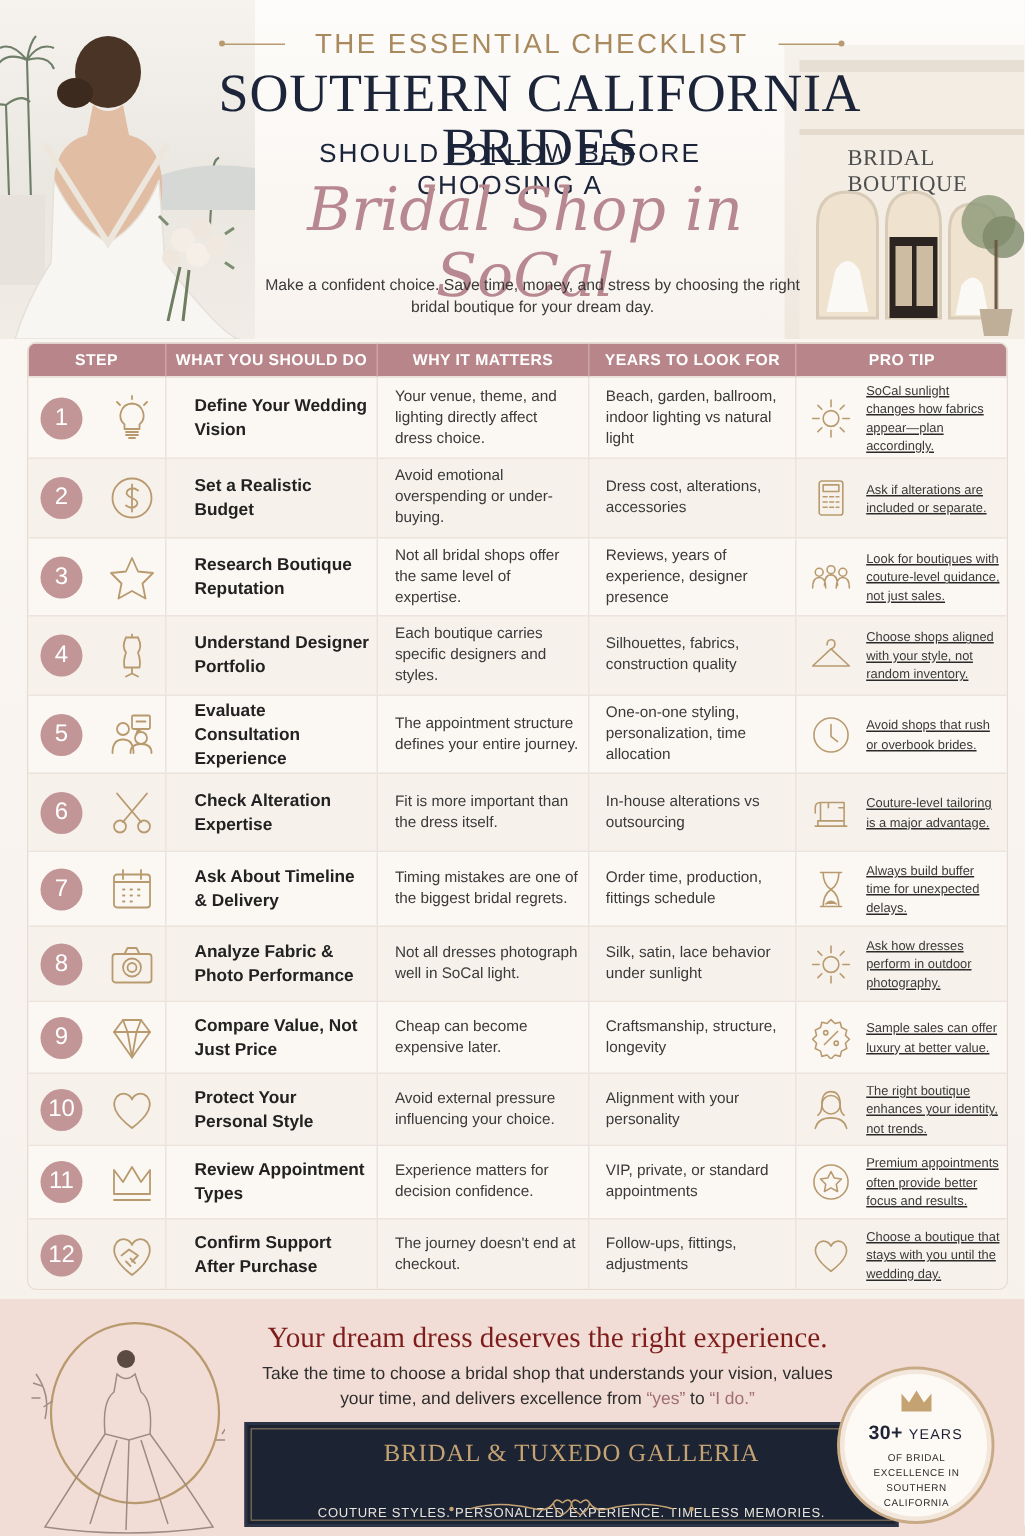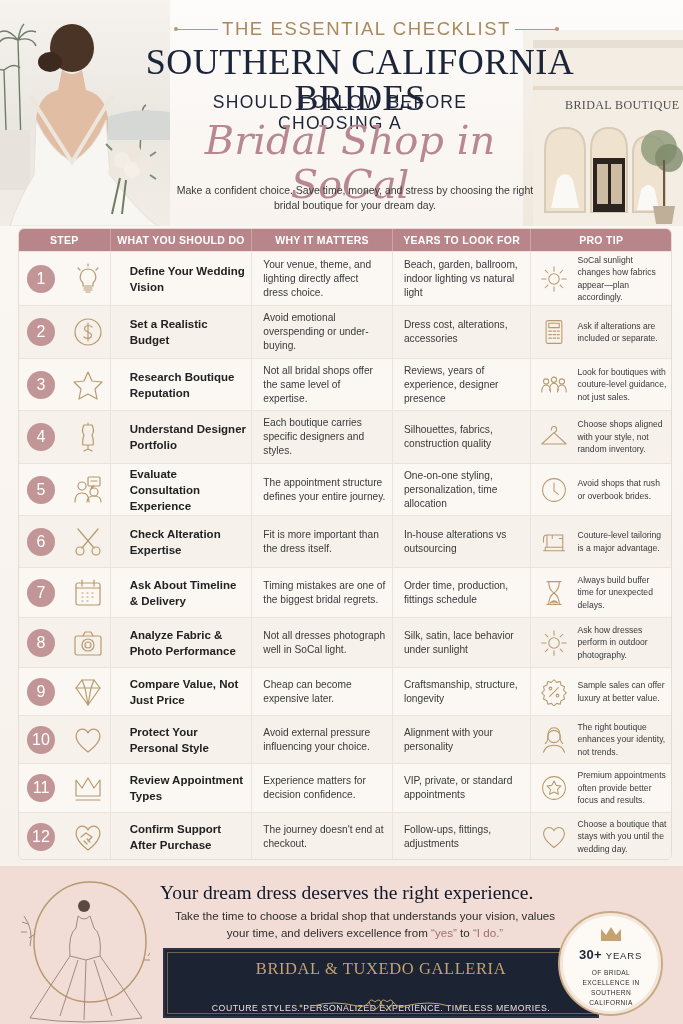--- a/index.html
+++ b/index.html
@@ -13,74 +13,74 @@
   .page { position: relative; width: 683px; height: 1024px; background: linear-gradient(#fbf8f4, #f6f0ea); }
 
   
   .hero { position: absolute; left: 0; top: 0; width: 683px; height: 226px; overflow: hidden;
     background: linear-gradient(180deg, #fdfcfa 0%, #f8f3ee 100%); }
   .hero-left { position: absolute; left: 0; top: 0; width: 170px; height: 226px;
     background: linear-gradient(180deg, #f6f3ef 0%, #eae6e0 55%, #f1ece6 100%); }
   .hero-right { position: absolute; right: 0; top: 30px; width: 160px; height: 196px;
     background: linear-gradient(180deg, #f5f1eb 0%, #efe8df 100%); }
 
-  .eyebrow-wrap { position: absolute; left: 176px; top: 18px; width: 360px; height: 22px;
-    display: flex; align-items: center; justify-content: space-between; gap: 4px; }
+  .eyebrow-wrap { position: absolute; left: 148px; top: 18px; width: 360px; height: 22px;
+    display: flex; align-items: center; justify-content: space-between; gap: 20px; }
   .eyebrow-line { flex: 0 0 42px; height: 1px; background: #b89a6e; position: relative; }
   .eyebrow-line::before { content: ""; position: absolute; top: -2px; width: 4px; height: 4px; border-radius: 50%; background: #b89a6e; }
   .eyebrow-line.l::before { left: -2px; }
   .eyebrow-line.r::before { right: -2px; }
   .eyebrow { font-family: "Liberation Sans", sans-serif; font-size: 18.5px; letter-spacing: 1.6px; color: #a88a5e; white-space: nowrap; }
 
   .title1 { position: absolute; left: 100px; top: 44px; width: 520px; text-align: center;
     font-family: "Liberation Serif", serif; font-size: 36px; color: #1b2438; letter-spacing: 0.5px; line-height: 1; }
   .title2 { position: absolute; left: 160px; top: 92px; width: 360px; text-align: center;
     font-family: "Liberation Sans", sans-serif; font-size: 17.5px; letter-spacing: 1.3px; color: #1b2438; }
   .title3 { position: absolute; left: 160px; top: 118px; width: 380px; text-align: center;
     font-family: "DejaVu Serif", serif; font-style: italic; font-size: 40px; color: #b88890; line-height: 1.1; }
   .subtitle { position: absolute; left: 170px; top: 183px; width: 370px; text-align: center;
     font-size: 10.5px; line-height: 15px; color: #3a3a3a; }
 
-  .boutique-sign { position: absolute; left: 565px; top: 98px; font-family: "Liberation Serif", serif; font-size: 12px; color: #4e4e4e; letter-spacing: 0.4px; }
+  .boutique-sign { position: absolute; left: 565px; top: 98px; font-family: "Liberation Serif", serif; font-size: 15px; color: #4e4e4e; letter-spacing: 0.4px; }
 
   
   .table { position: absolute; left: 18px; top: 228px; width: 654px; height: 632px;
     border-radius: 6px; overflow: hidden; border: 1px solid #e6dcd2; background: #fffdfb; }
   .thead { display: flex; height: 22px; background: #b8868a; color: #fff; font-weight: bold;
     font-size: 10.5px; letter-spacing: 0.3px; }
   .thead > div { display: flex; align-items: center; justify-content: center; border-right: 1px solid #cfa4a6; }
   .thead > div:last-child { border-right: none; }
   .c1 { width: 92px; } .c2 { width: 142px; } .c3 { width: 141px; } .c4 { width: 139px; } .c5 { width: 140px; }
 
   .row { display: flex; border-top: 1px solid #ece4dc; }
   .row:nth-child(odd) { background: #fbf7f3; }
   .row:nth-child(even) { background: #f6f1eb; }
   .row > div { border-right: 1px solid #ece4dc; position: relative; }
-  .row > div:last-child { border-right: none; }
+  .row > div:last-child { border-right: none; text-decoration: underline; }
 
   .step-cell { display: flex; align-items: center; padding-left: 8px; gap: 16px; }
   .num { width: 28px; height: 28px; border-radius: 50%; background: #c29597; color: #fff;
     font-size: 16px; display: flex; align-items: center; justify-content: center; flex: 0 0 28px; }
   .step-icon { width: 34px; height: 34px; display: flex; align-items: center; justify-content: center; }
   .step-icon svg { width: 32px; height: 32px; }
 
   .do-cell { display: flex; align-items: center; padding-left: 19px; padding-right: 4px;
     font-weight: bold; font-size: 11.5px; line-height: 16px; color: #222; }
   .txt-cell { display: flex; align-items: center; padding-left: 11px; padding-right: 6px;
     font-size: 10.2px; line-height: 14px; color: #3a3a3a; }
   .tip-cell { display: flex; align-items: center; padding-left: 8px; padding-right: 4px; gap: 8px; }
   .tip-icon { width: 30px; height: 30px; flex: 0 0 30px; display: flex; align-items: center; justify-content: center; }
   .tip-icon svg { width: 28px; height: 28px; }
   .tip-text { font-size: 8.6px; line-height: 12.5px; color: #3a3a3a; }
 
   
   .footer { position: absolute; left: 0; top: 866px; width: 683px; height: 158px; background: #f1ddd5; }
   .foot-art { position: absolute; left: 20px; top: 10px; width: 130px; height: 148px; }
-  .foot-h { position: absolute; left: 160px; top: 16px; width: 410px; 
-    font-family: "Liberation Serif", serif; font-size: 19.5px; color: #0f172a; }
+  .foot-h { position: absolute; left: 160px; top: 16px; width: 410px; text-align: center;
+    font-family: "Liberation Serif", serif; font-size: 19.5px; color: #7f1d1d; }
   .foot-p { position: absolute; left: 165px; top: 41px; width: 400px; text-align: center;
     font-size: 11.6px; line-height: 17px; color: #2e2e2e; }
   .foot-p .hl { color: #a06e76; }
   .banner { position: absolute; left: 163px; top: 82px; width: 436px; height: 70px;
     background: #1c2333; border: 2px solid #2c3345; outline: 1px solid #6f6250; outline-offset: -5px; }
   .banner-title { position: absolute; left: 0; top: 9px; width: 100%; text-align: center;
     font-family: "Liberation Serif", serif; font-size: 16.5px; letter-spacing: 0.6px; color: #c4a272; }
   .banner-tag { position: absolute; left: 0; top: 33px; width: 100%; text-align: center;
     font-size: 8.7px; letter-spacing: 0.5px; color: #e8e3dc; margin-top: 20px; }
   .banner-orn { position: absolute; left: 0; top: 46px; width: 100%; display: flex; justify-content: center; }

